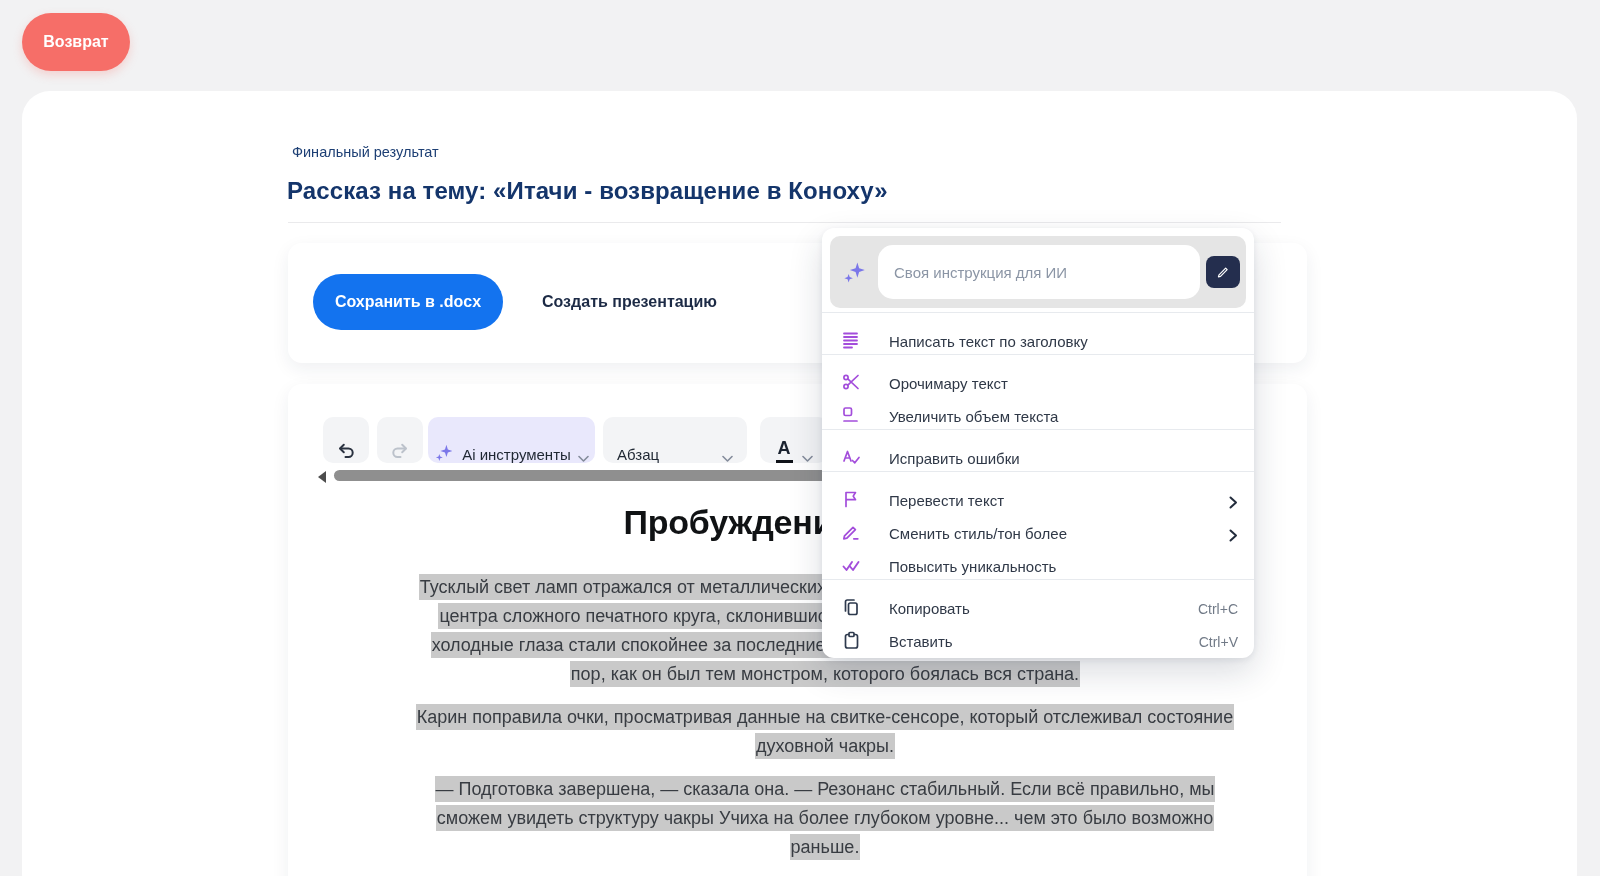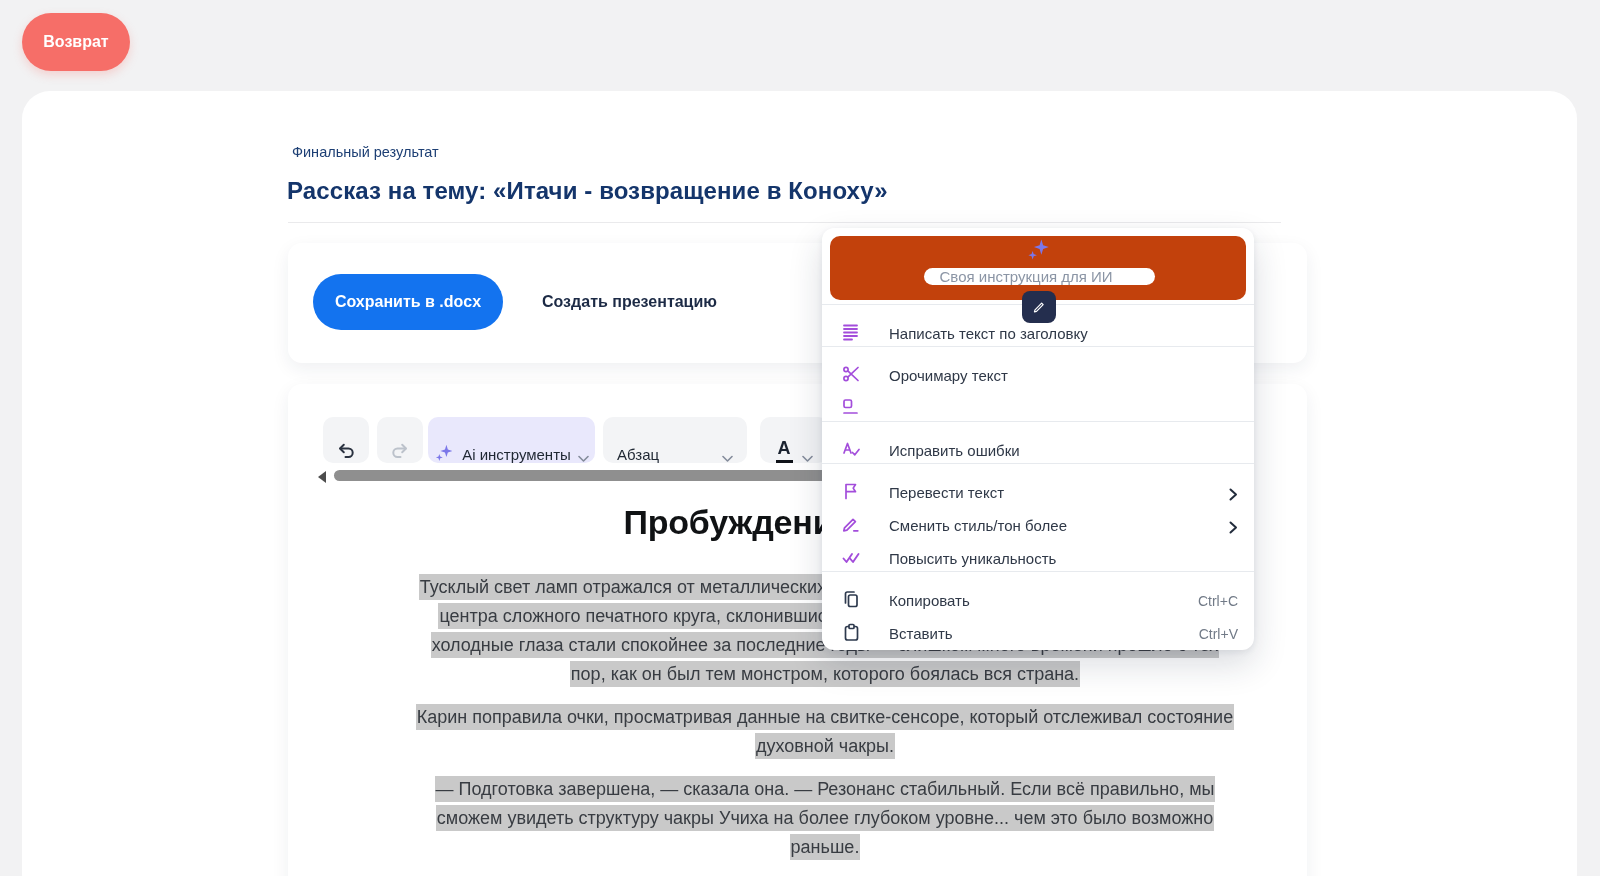--- a/index.html
+++ b/index.html
@@ -86,22 +86,22 @@
   .doc-line{ height:29px; line-height:29px; white-space:nowrap; font-size:18px; color:#383c42; }
   .doc-line .hl{ background:#c9c9c9; padding:3px 1px; }
   
   .ctx-menu{
     position:absolute; left:822px; top:228px; width:432px;
     background:#fff; border-radius:12px; padding:8px;
     box-shadow:0 14px 34px rgba(25,35,60,.16), 0 2px 6px rgba(25,35,60,.08);
     z-index:10;
   }
   .instr-bar{
-    height:64px; border-radius:10px; background:#c2410c;
-    display:flex; align-items:center; padding:0 6px 0 8px; gap:6px;flex-direction:column;
+    height:72px; border-radius:10px; background:#e5e5e5;
+    display:flex; align-items:center; padding:0 6px 0 8px; gap:6px;
   }
   .instr-input{
     flex:1; height:54px; border:none; border-radius:15px; background:#fff;
     padding:0 16px; font-size:15px; font-family:inherit; color:#2c3442; outline:none;
   }
   .instr-input::placeholder{ color:#8b95a5; }
   .instr-edit{
     width:34px; height:32px; border:none; border-radius:8px; background:#242e4e;
     display:flex; align-items:center; justify-content:center; cursor:pointer; flex:0 0 auto;
   }
@@ -255,20 +255,21 @@
     <span class="mlabel">Орочимару текст</span>
   </div>
 
   <div class="mi">
     <span class="mic">
       <svg width="20" height="20" viewBox="0 0 20 20" fill="none" stroke="currentColor" stroke-width="1.7" stroke-linecap="round" stroke-linejoin="round">
         <rect x="3" y="3" width="7.5" height="7.5" rx="1.5"></rect>
           <path d="M3 16 h13"></path>
       </svg>
     </span>
+    <span class="mlabel">Увеличить объем текста</span>
   </div>
 
   <div class="mdiv"></div>
 
   <div class="mi">
     <span class="mic">
       <svg width="20" height="20" viewBox="0 0 20 20" fill="none" stroke="currentColor" stroke-width="1.7" stroke-linecap="round" stroke-linejoin="round">
         <path d="M3 14 L6.5 4.5 L10 14 M4.3 11 h4.4"></path>
           <path d="M11.5 13.5 l2.3 2.3 L18 10.5"></path>
       </svg>

